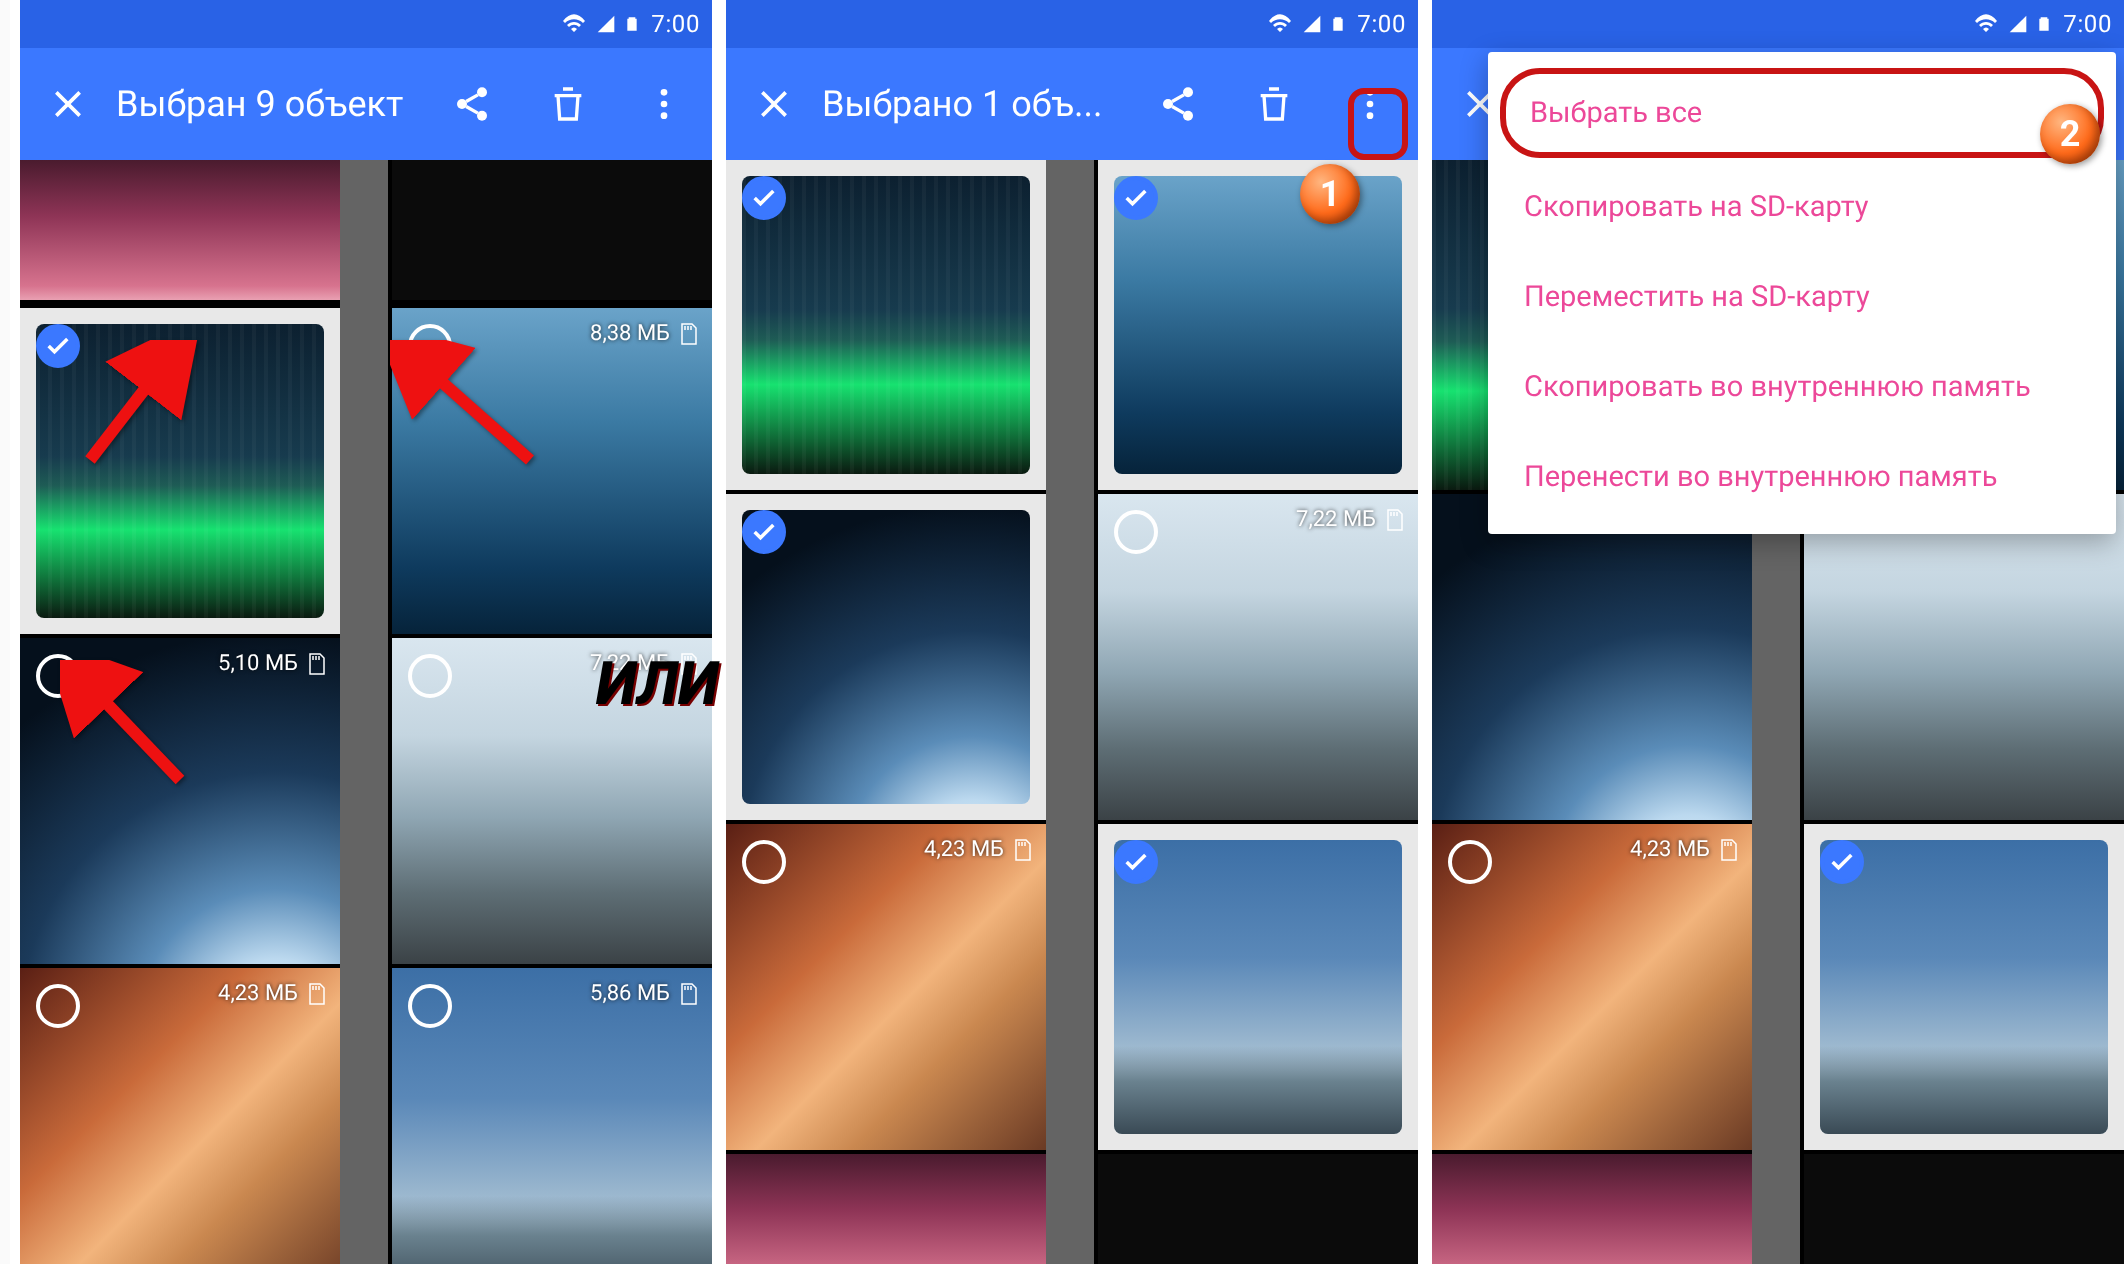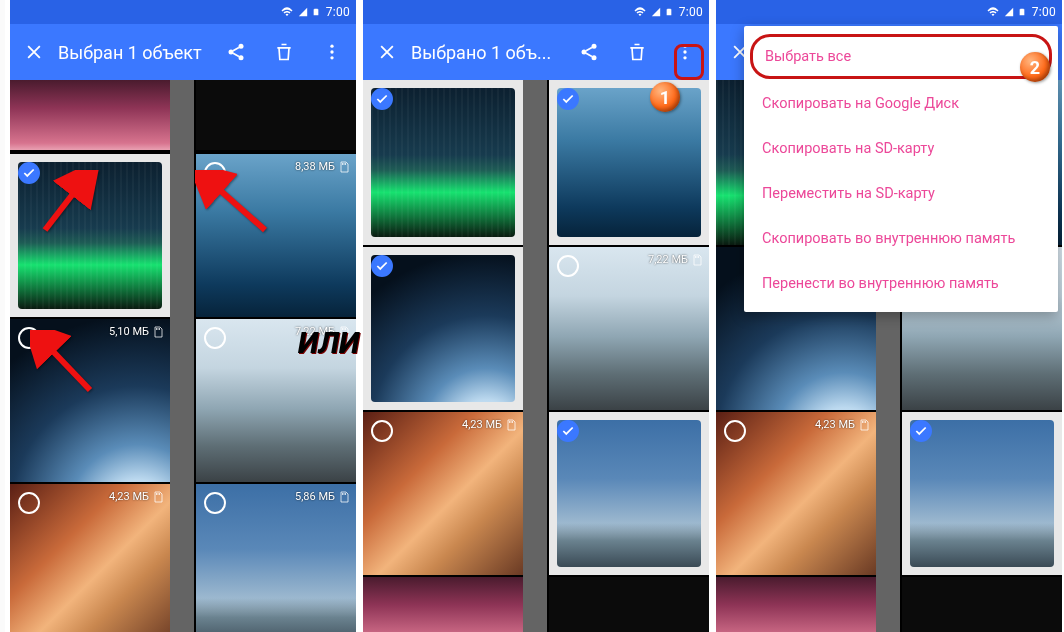--- a/index.html
+++ b/index.html
@@ -72,21 +72,21 @@
           <path d="M7 2h10v2h2v18H5V4h2z"></path>
         </svg>
     <span class="time">7:00</span>
   </div>
   <div class="toolbar">
     <div class="tb-icon">
           <svg width="20" height="20" viewBox="0 0 24 24">
             <path class="x-white" d="M5 5l14 14M19 5L5 19"></path>
           </svg>
         </div>
-    <div class="tb-title">Выбран 1 объект</div>
+    <div class="tb-title">Выбран 9 объект</div>
     <div class="tb-actions">
       <div class="tb-icon">
             <svg width="20" height="20" viewBox="0 0 24 24" fill="#fff">
               <circle cx="18" cy="5" r="3"></circle>
               <circle cx="6" cy="12" r="3"></circle>
               <circle cx="18" cy="19" r="3"></circle>
               <path d="M8.5 10.5l7-4M8.5 13.5l7 4" stroke="#fff" stroke-width="2"></path>
             </svg>
           </div>
       <div class="tb-icon">
@@ -372,21 +372,20 @@
       <div class="cell">
             <div class="thumb t-pink"></div>
           </div>
       <div class="cell">
             <div class="thumb t-dark"></div>
           </div>
     </div>
   </div>
   <div class="menu">
     <div class="menu-item hl">Выбрать все</div>
-    <div class="menu-item">Скопировать на Google Диск</div>
     <div class="menu-item">Скопировать на SD-карту</div>
     <div class="menu-item">Переместить на SD-карту</div>
     <div class="menu-item">Скопировать во внутреннюю память</div>
     <div class="menu-item">Перенести во внутреннюю память</div>
   </div>
 </div>
 
 <div class="arrow" style="left:35px; top:170px;">
   <svg width="70" height="70" viewBox="0 0 70 70">
         <defs>

